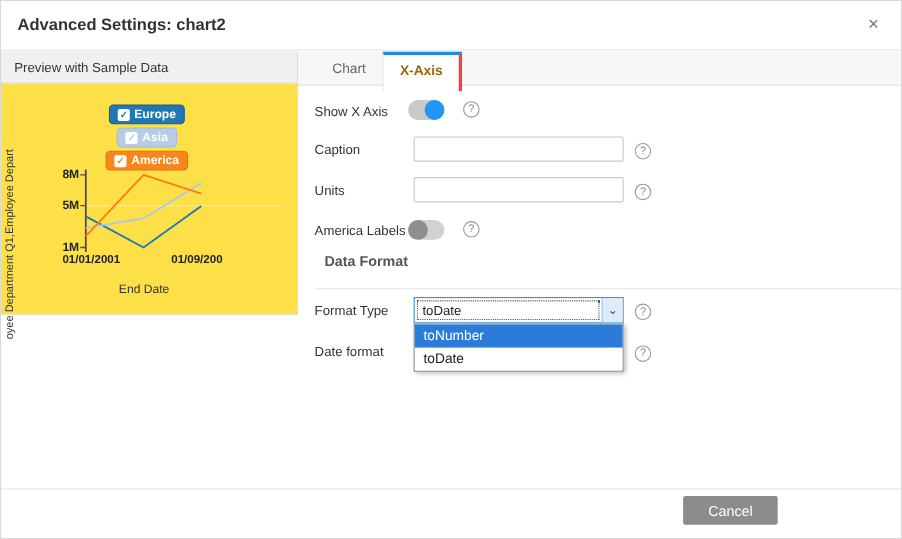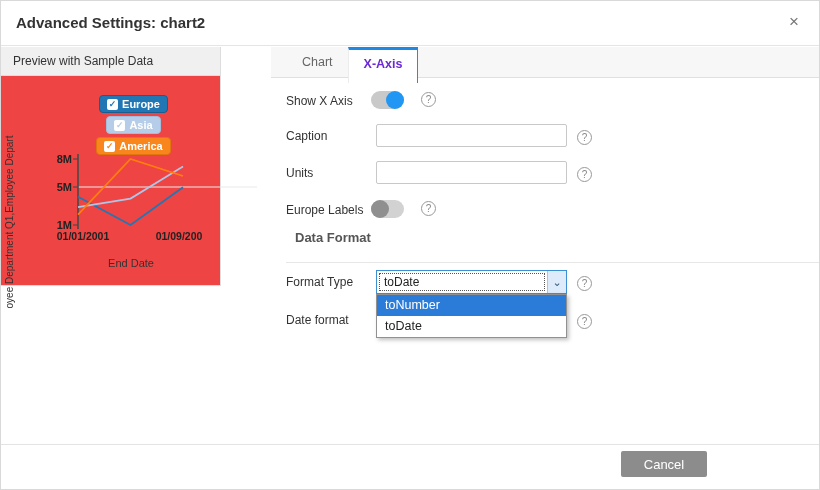--- a/index.html
+++ b/index.html
@@ -7,35 +7,35 @@
   body { font-family: "Liberation Sans", sans-serif; color:#333; }
   .dialog {
     position: relative; width: 820px; height: 490px; background:#fff;
     border: 1px solid #d9d9d9; overflow: hidden;
   }
   
   .dlg-header { position:absolute; top:0; left:0; right:0; height:45px; border-bottom:1px solid #e5e5e5; background:#fff; }
   .dlg-title { position:absolute; left:15px; top:13px; font-size:15px; font-weight:bold; color:#333; }
   .dlg-close { position:absolute; right:14px; top:10px; width:22px; height:22px; font-size:17px; line-height:22px; text-align:center; color:#777; cursor:pointer; }
   
-  .preview-panel { position:absolute; left:0; top:46px; width:220px; height:239px; background:#ef4444; border-right:1px solid #ddd; border-bottom:1px solid #ddd; }
+  .preview-panel { position:absolute; left:0; top:46px; width:270px; height:239px; background:#fde047; border-right:1px solid #ddd; border-bottom:1px solid #ddd; }
   .preview-header { height:29px; background:#f0f0f0; border-bottom:1px solid #ddd; line-height:29px; padding-left:12px; font-size:12px; color:#333; }
   .yaxis-rot { position:absolute; left:-88px; top:168px; width:196px; height:14px; text-align:center; font-size:10px; color:#333; transform:rotate(-90deg); white-space:nowrap; }
   .legend-col { position:absolute; left:60px; top:48px; width:145px; display:flex; flex-direction:column; align-items:center; gap:3px; }
   .legend-badge { display:flex; align-items:center; gap:4px; height:18px; padding:0 7px; border-radius:4px; border:1px solid transparent; font-size:11px; font-weight:bold; color:#fff; cursor:pointer; }
   .legend-check { width:11px; height:11px; background:#fff; border-radius:2px; font-size:9px; line-height:11px; text-align:center; font-weight:bold; }
   .plot-svg { position:absolute; left:40px; top:104px; }
   .ytick { position:absolute; left:45px; width:26px; text-align:right; font-size:11px; font-weight:bold; color:#222; }
   .xtick { position:absolute; top:183px; width:74px; text-align:center; font-size:10.5px; font-weight:bold; color:#222; }
   .xaxis-title { position:absolute; top:210px; left:80px; width:100px; text-align:center; font-size:11px; color:#333; }
   
   .right-panel { position:absolute; left:270px; top:46px; right:0; bottom:0; background:#fff; }
   .tabbar { position:relative; height:31px; background:#f7f7f7; border-bottom:1px solid #e0e0e0; display:flex; padding-left:16px; }
   .tab { padding:0 15px; line-height:31px; font-size:12.5px; color:#666; cursor:pointer; }
-  .tab.active { background:#fff; border-top:3px solid #1e88e5; border-left:1px solid #ececec; border-right:1px solid #ef4444; line-height:28px; height:36px; margin-bottom:-5px; color:#6d28d9; font-weight:bold; z-index:2; }
+  .tab.active { background:#fff; border-top:3px solid #1e88e5; border-left:1px solid #ececec; border-right:3px solid #ef4444; line-height:28px; height:36px; margin-bottom:-5px; color:#a16207; font-weight:bold; z-index:2; }
   .form-label { position:absolute; left:15px; font-size:12px; color:#333; }
   .section-label { position:absolute; left:24px; font-size:13px; font-weight:bold; color:#555; }
   .text-input { position:absolute; left:105px; width:191px; height:23px; border:1px solid #c8c8c8; border-radius:2px; padding:0 6px; font-size:12px; font-family:"Liberation Sans",sans-serif; color:#333; background:#fff; }
   .help-icon { position:absolute; width:15px; height:15px; border:1px solid #999; border-radius:50%; font-size:10px; line-height:13px; text-align:center; color:#888; background:#fff; }
   .toggle { position:absolute; left:100px; width:33px; height:18px; border-radius:9px; cursor:pointer; }
   .toggle .knob { position:absolute; top:0; width:18px; height:18px; border-radius:50%; }
   .toggle.on { background:#c9c9c9; }
   .toggle.on .knob { right:0; background:#2196f3; }
   .toggle.off { background:#d2d2d2; }
   .toggle.off .knob { left:0; background:#8f8f8f; }
@@ -118,21 +118,21 @@
     <div class="help-icon" style="left:150px; top:45px">?</div>
 
     <div class="form-label" style="top:82px">Caption</div>
     <input class="text-input" style="top: 77px;" value="">
     <div class="help-icon" style="left:306px; top:83px">?</div>
 
     <div class="form-label" style="top:119px">Units</div>
     <input class="text-input" style="top: 114px;" value="">
     <div class="help-icon" style="left:306px; top:120px">?</div>
 
-    <div class="form-label" style="top:156px">Europe Labels</div>
+    <div class="form-label" style="top:156px">America Labels</div>
     <div class="toggle off" style="top:153px">
         <span class="knob"></span>
       </div>
     <div class="help-icon" style="left:150px; top:154px">?</div>
 
     <div class="section-label" style="top:183px">Data Format</div>
     <div class="divider" style="top:215px"></div>
 
     <div class="form-label" style="top:228px">Format Type</div>
     <div class="select-box">

